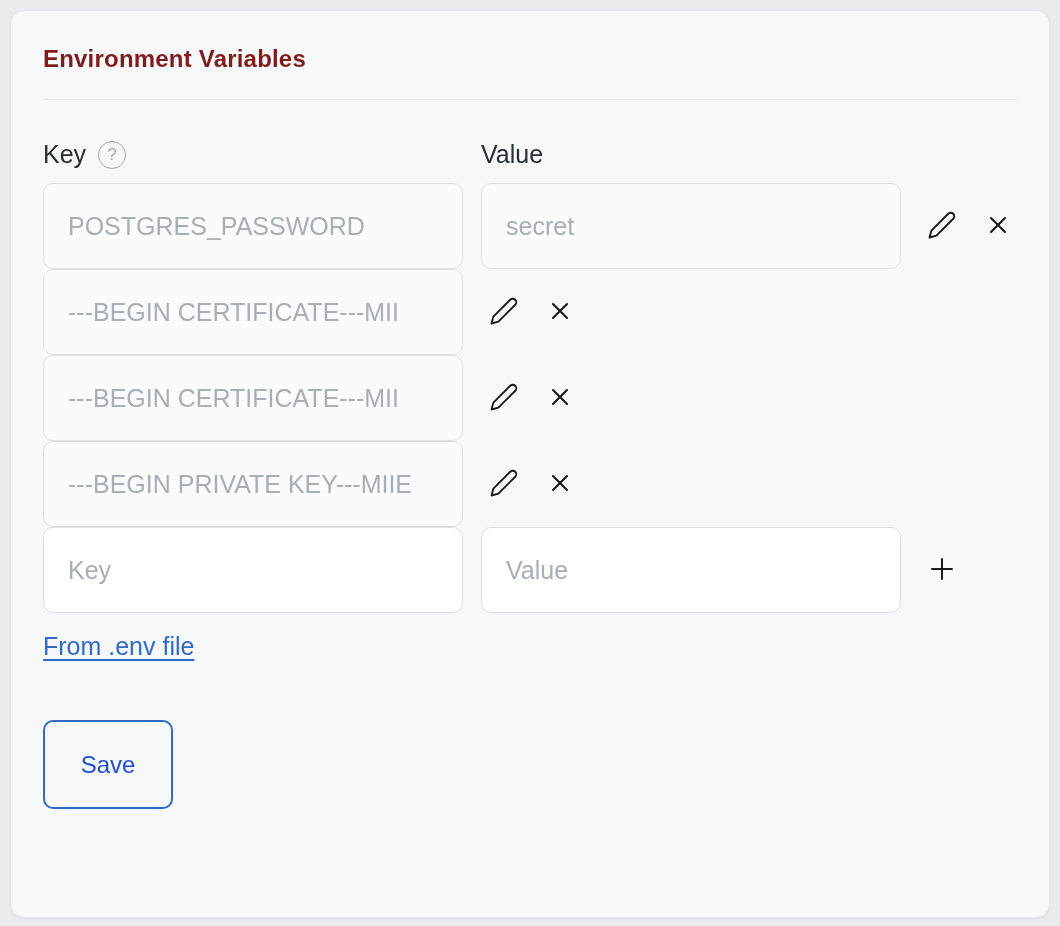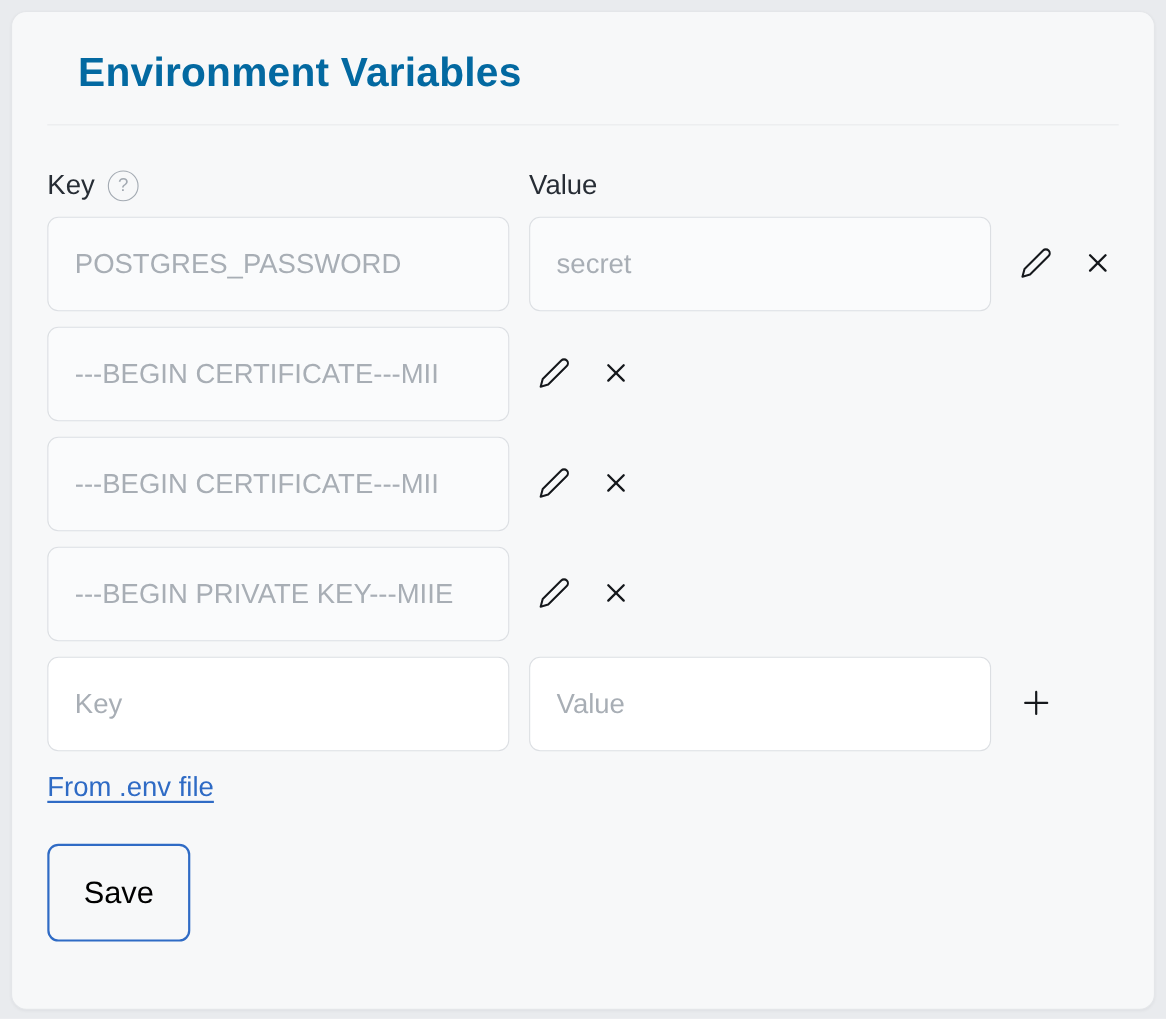--- a/index.html
+++ b/index.html
@@ -13,25 +13,24 @@
     position: absolute;
     left: 10px; top: 10px;
     width: 1040px; height: 908px;
     background: #f7f8f9;
     border: 1px solid #e4e6e9;
     border-radius: 14px;
     box-shadow: 0 1px 3px rgba(20,24,31,0.05);
     padding: 34px 32px 36px 32px;
   }
   .card-title {
-    font-size: 37px;
+    font-size: 24px;
     font-weight: 600;
-    color: #0369a1;
+    color: #7f1d1d;
     letter-spacing: 0.2px;
-    margin-left: 28px;
   }
   .divider {
     margin-top: 26px;
     height: 1px;
     background: #e8eaed;
     width: 100%;
   }
   .headers {
     margin-top: 40px;
     display: grid;
@@ -58,21 +57,20 @@
     justify-content: center;
     cursor: default;
     flex: 0 0 auto;
   }
   .rows { margin-top: 14px; }
   .env-row {
     display: grid;
     grid-template-columns: 420px 420px 1fr;
     column-gap: 18px;
     align-items: center;
-    margin-bottom: 14px;
   }
   .env-input {
     width: 100%;
     height: 86px;
     border: 1px solid #dcdfe3;
     border-radius: 10px;
     padding: 0 24px;
     font-family: "Liberation Sans", "DejaVu Sans", sans-serif;
     font-size: 25px;
     outline: none;
@@ -108,29 +106,29 @@
   .icon-btn svg { width: 100%; height: 100%; }
   .env-link-wrap { margin-top: 19px; }
   .env-link {
     font-size: 25px;
     color: #2f6bc5;
     text-decoration: underline;
     text-underline-offset: 4px;
     cursor: pointer;
   }
   .save-btn {
-    margin-top: 36px;
+    margin-top: 59px;
     width: 130px;
     height: 89px;
     background: transparent;
     border: 2px solid #2f6bc5;
     border-radius: 10px;
-    color: #000000;
+    color: #1d4ed8;
     font-family: "Liberation Sans", "DejaVu Sans", sans-serif;
-    font-size: 28px;
+    font-size: 24px;
     cursor: pointer;
     display: flex;
     align-items: center;
     justify-content: center;
   }
 </style>
 </head>
 <body>
 
 <div class="card">

